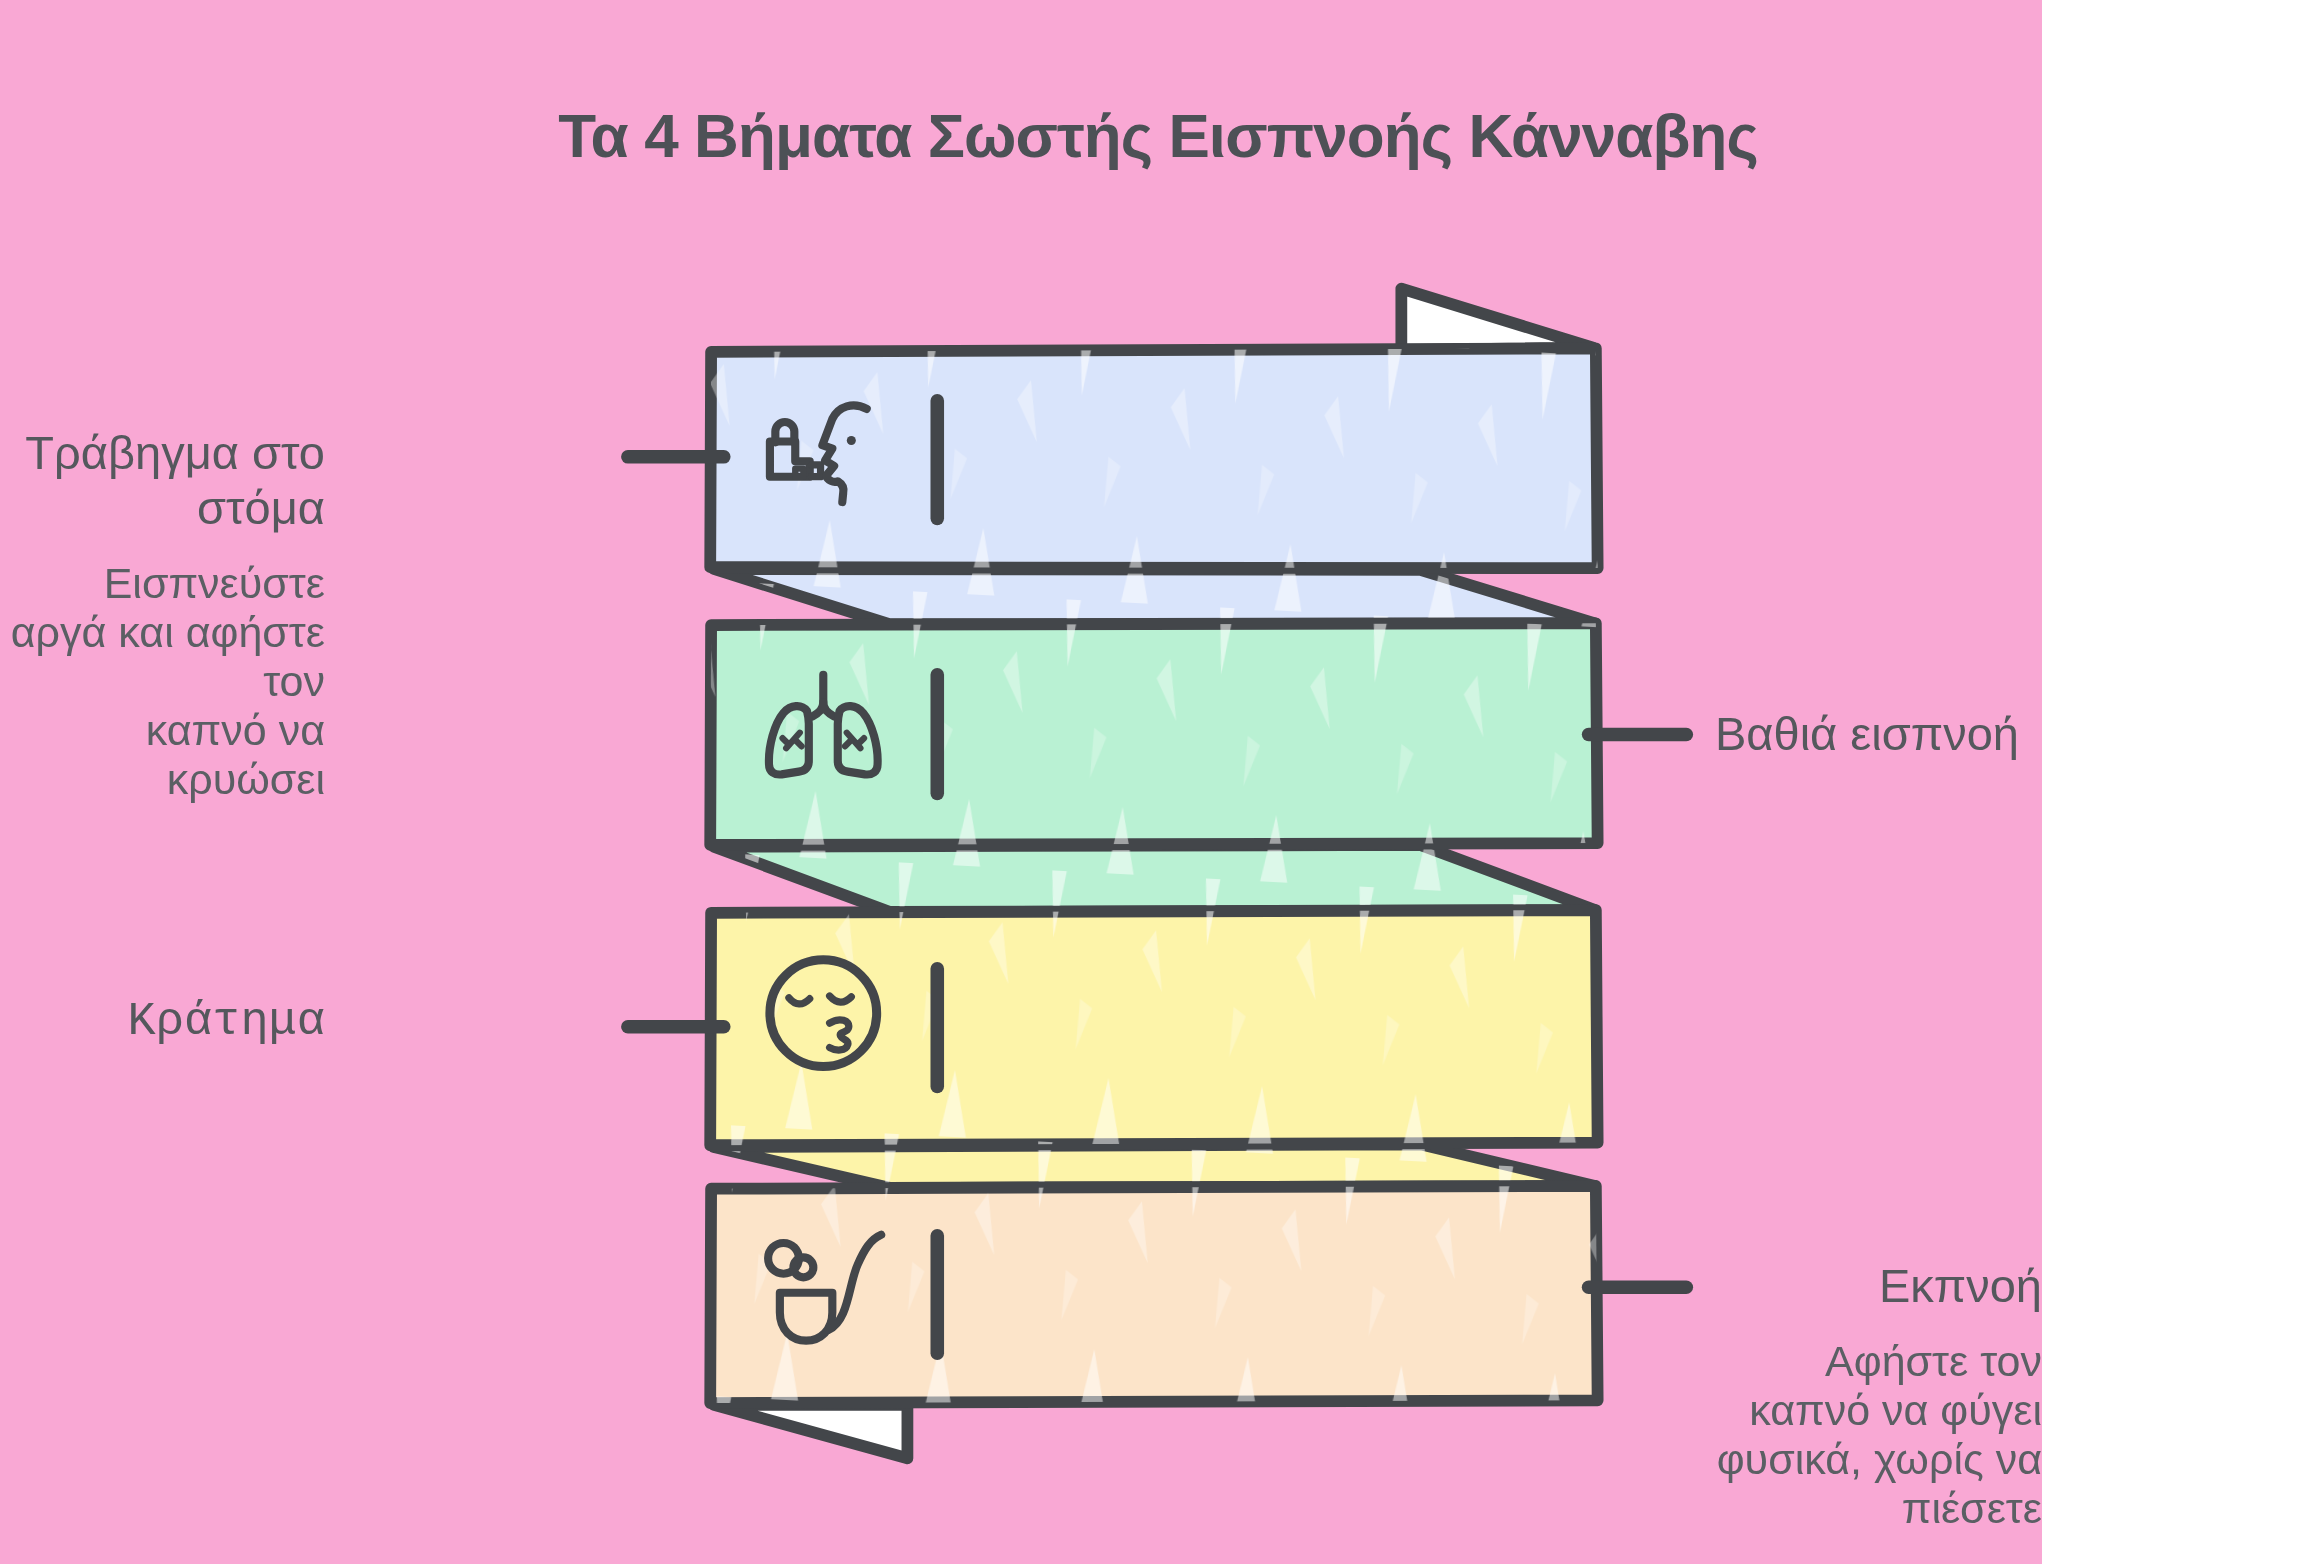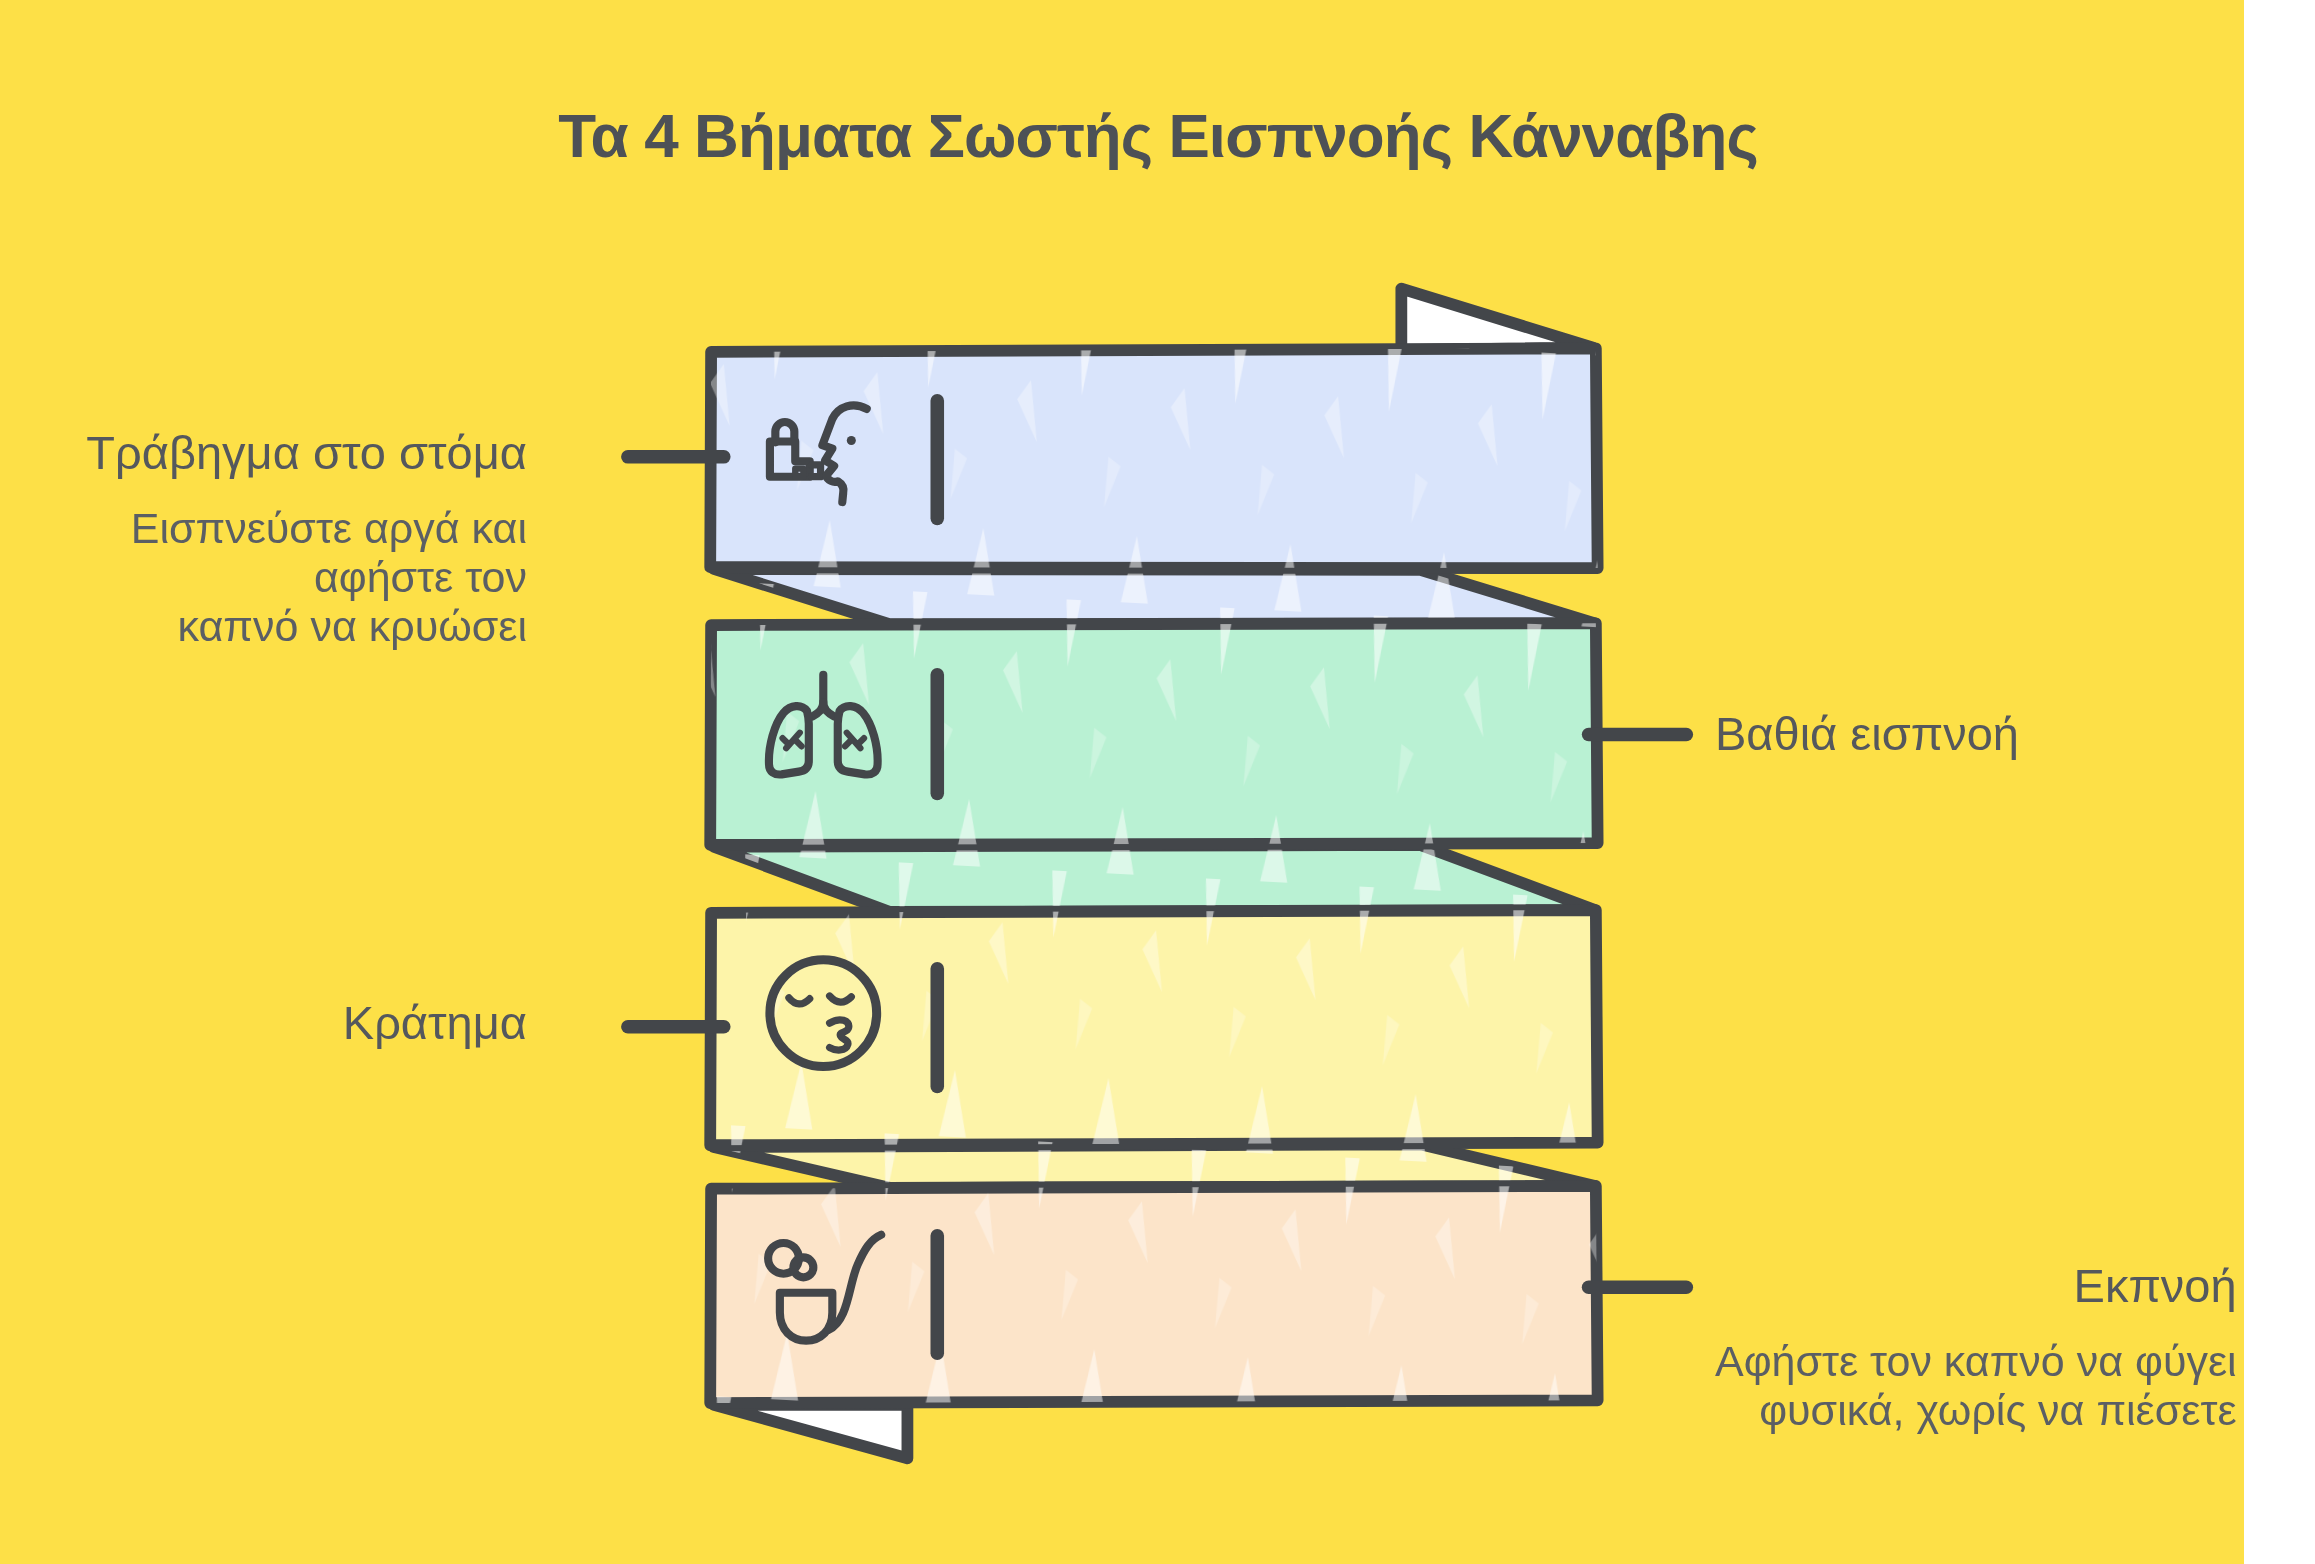--- a/index.html
+++ b/index.html
@@ -1,28 +1,28 @@
 <!DOCTYPE html>
 <html style="font-size:14.5px"><head>
 <meta charset="utf-8">
 <style>
   html,body{margin:0;padding:0;background:#ffffff;}
   body{font-family:"Liberation Sans", sans-serif;}
-  .canvas{position:relative;width:2244px;height:1565px;background:#fde047;overflow:hidden;}
+  .canvas{position:relative;width:2042px;height:1565px;background:#f9a8d4;overflow:hidden;}
   .page-title{position:absolute;left:0;top:100px;width:2316px;text-align:center;
               font-size:62px;font-weight:700;color:#4d5156;letter-spacing:-0.9px;}
   .ribbon-svg{position:absolute;left:0;top:0;width:2316px;height:1565px;display:block;}
   .step-label{position:absolute;color:#55585d;}
   .step-label.left{text-align:right;}
   .step-label.right{text-align:right;}
   .step-label .t{font-size:47px;font-weight:400;color:#55585d;}
   .step-label .d{margin-top:23.5px;font-size:43px;line-height:49px;color:#5b5f64;}
   #label-1{right:1717px;top:425px;}
   #label-2{left:1715px;top:706px;}
-  #label-3{right:1717px;top:995px;}
+  #label-3{right:1717px;top:995px;font-family:Liberation Mono, monospace;}
   #label-4{left:1715px;top:1258px;}
 </style>
 </head>
 <body>
 
 <div class="canvas">
 
   <div class="page-title">Τα 4 Βήματα Σωστής Εισπνοής Κάνναβης</div>
 
   <svg class="ribbon-svg" viewBox="0 0 2560 1730">

